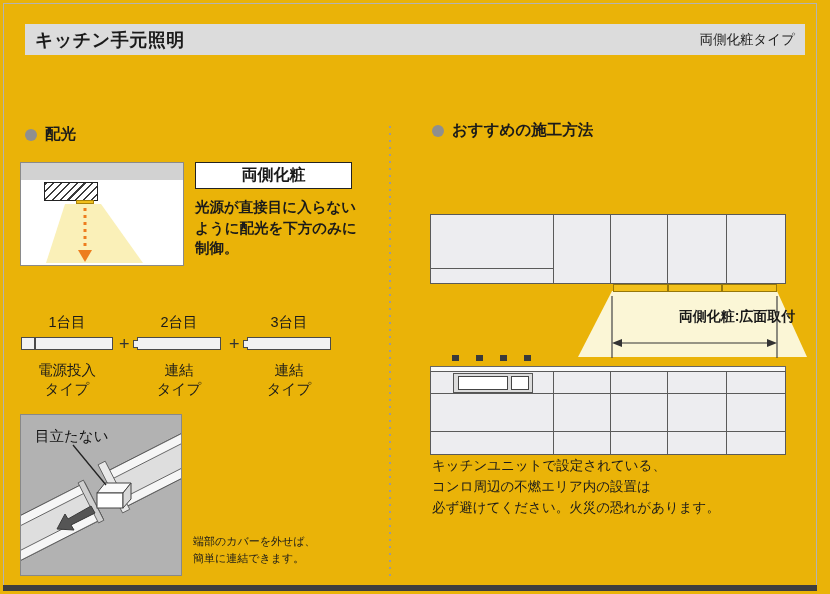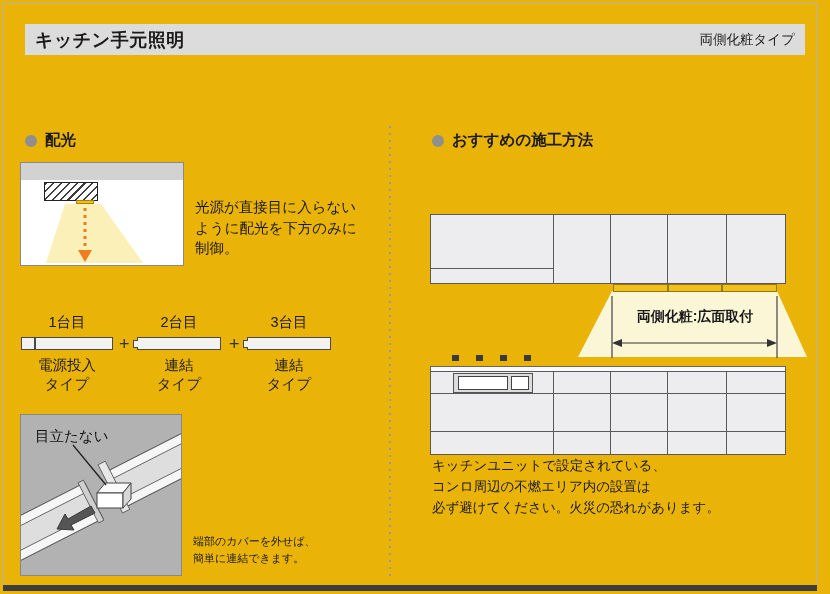--- a/index.html
+++ b/index.html
@@ -30,33 +30,33 @@
   
   .dist-box{left:20px;top:162px;width:162px;height:102px;border:1px solid #8a8a8a;background:#fff;}
   .dist-ceiling{left:0;top:0;width:162px;height:17px;background:#d2d2d2;}
   .dist-svg{left:0;top:0;}
   .fixture{left:23px;top:19px;width:54px;height:19px;border:1.5px solid #222;box-sizing:border-box;
     background:repeating-linear-gradient(135deg,#3c3c3c 0 1.5px,#ffffff 1.5px 5.5px);}
   .light-strip{left:55px;top:37px;width:18px;height:4px;background:#f1bf1c;border:1px solid #a8830a;box-sizing:border-box;}
 
   .badge{left:195px;top:162px;width:157px;height:27px;border:1.5px solid #222;box-sizing:border-box;
     display:flex;align-items:center;justify-content:center;font-size:16px;font-weight:bold;background:#fff;}
-  .dist-note{left:195px;top:197px;width:176px;font-size:14.5px;line-height:1.42;}
+  .dist-note{left:195px;top:197px;width:176px;font-size:14.5px;line-height:1.42;font-weight:bold;}
 
   .connect-heading{left:20px;top:286px;font-size:14.5px;}
 
   
   .units{left:20px;top:313px;width:350px;height:80px;}
   .unit{position:absolute;top:0;text-align:center;}
   .unit-no{font-size:14.5px;height:18px;}
   .unit-bar{position:relative;margin-top:6px;height:13px;border:1.5px solid #4a4a4a;background:#f2f2f2;box-sizing:border-box;}
   .unit-bar .divider{position:absolute;left:12px;top:0;bottom:0;width:1.5px;background:#4a4a4a;}
   .unit-bar .nub{position:absolute;left:-5px;top:2px;width:4px;height:6px;background:#f2f2f2;
     border:1.5px solid #4a4a4a;border-right:none;}
-  .unit-type{margin-top:6px;font-size:14.5px;line-height:1.28;}
+  .unit-type{margin-top:11px;font-size:14.5px;line-height:1.28;}
   .plus{position:absolute;top:21px;font-size:18px;color:#333;}
 
   
   .conn-box{left:20px;top:414px;width:160px;height:160px;border:1px solid #888;background:#b2b2b2;box-sizing:content-box;}
   .conn-label{left:14px;top:12px;font-size:14.5px;color:#111;}
   .conn-note{left:193px;top:533px;font-size:11px;line-height:1.55;}
 
   
   .divider-dots{left:389px;top:126px;width:2px;height:452px;
     background:repeating-linear-gradient(to bottom,#9a9a9a 0 2px,transparent 2px 7px);}
@@ -65,21 +65,21 @@
   .cabs{left:430px;top:214px;width:356px;height:70px;border:1.5px solid #5a5a5a;box-sizing:border-box;
     display:flex;background:#ededf0;}
   .cab{border-right:1.5px solid #5a5a5a;box-sizing:border-box;position:relative;background:#ededf0;}
   .cab:last-child{border-right:none;}
   .cab-strip{position:absolute;left:0;right:0;bottom:0;height:14px;border-top:1.5px solid #5a5a5a;}
 
   .light-bars{left:613px;top:284px;width:164px;height:8px;background:#96770a;display:flex;gap:2px;
     padding:1px;box-sizing:border-box;}
   .light-seg{flex:1;background:#f2c01b;}
 
-  .dim-label{left:613px;top:308px;width:164px;text-align:center;font-size:14px;font-weight:bold;}
+  .dim-label{left:613px;top:308px;width:164px;text-align:center;font-size:14px;font-weight:bold;padding-left:42px;}
 
   
   .counter{left:430px;top:355px;width:356px;height:100px;}
   .knob{position:absolute;top:0;width:7px;height:6px;background:#3a3a3a;}
   .worktop{position:absolute;left:0;top:11px;width:356px;height:6px;background:#fafafa;border:1px solid #666;box-sizing:border-box;}
   .counter-body{position:absolute;left:0;top:16px;width:356px;height:84px;border:1.5px solid #5a5a5a;box-sizing:border-box;
     display:flex;flex-direction:column;background:#ededf0;}
   .c-row{display:flex;border-bottom:1.5px solid #5a5a5a;box-sizing:border-box;}
   .c-row:last-child{border-bottom:none;}
   .c-cell{border-right:1.5px solid #5a5a5a;box-sizing:border-box;background:#ededf0;position:relative;}
@@ -98,36 +98,37 @@
   <div class="abs frame-top"></div>
   <div class="abs frame-left"></div>
   <div class="abs frame-right"></div>
   <div class="abs frame-bottom"></div>
 
   <div class="abs header-bar">
     <span class="header-title">キッチン手元照明</span>
     <span class="header-type">両側化粧タイプ</span>
   </div>
 
-  <div class="abs sec-head" style="left:25px;top:130px;">
+  <div class="abs sec-head" style="left:25px;top:124px;">
     <span class="bullet"></span>
     <span>配光</span>
   </div>
 
   <div class="abs dist-box">
     <div class="abs dist-ceiling"></div>
     <svg class="abs dist-svg" width="160" height="100" viewBox="0 0 160 100">
       <polygon points="44,41 80,41 122,100 25,100" fill="#faf0b8"></polygon>
       <line x1="64" y1="45" x2="64" y2="88" stroke="#ed7d1e" stroke-width="3" stroke-dasharray="3,4"></line>
       <polygon points="64,99 57,87 71,87" fill="#ed7d1e"></polygon>
     </svg>
     <div class="abs fixture"></div>
     <div class="abs light-strip"></div>
   </div>
 
+  <div class="abs badge">両側化粧</div>
   <div class="abs dist-note pre">光源が直接目に入らない
 ように配光を下方のみに
 制御。</div>
 
   <div class="abs units">
     <div class="unit" style="left:1px;width:92px;">
       <div class="unit-no">1台目</div>
       <div class="unit-bar">
           <span class="divider"></span>
         </div>
@@ -172,21 +173,21 @@
       <polygon points="70,91 47,104 44,99 36,114 53,115 50,110 74,98" fill="#555" stroke="#3a3a3a" stroke-width="1"></polygon>
       <line x1="52" y1="30" x2="85" y2="70" stroke="#222" stroke-width="1.3"></line>
     </svg>
     <div class="abs conn-label">目立たない</div>
   </div>
   <div class="abs conn-note pre">端部のカバーを外せば、
 簡単に連結できます。</div>
 
   <div class="abs divider-dots"></div>
 
-  <div class="abs sec-head" style="left:432px;top:130px;">
+  <div class="abs sec-head" style="left:432px;top:120px;">
     <span class="bullet"></span>
     <span>おすすめの施工方法</span>
   </div>
 
   <svg class="abs" style="left:540px;top:290px;" width="280" height="70" viewBox="0 0 280 70">
     <polygon points="72,1 237,1 267,67 38,67" fill="#fbf6d6"></polygon>
     <line x1="72" y1="6" x2="72" y2="68" stroke="#444" stroke-width="1.2"></line>
     <line x1="237" y1="6" x2="237" y2="68" stroke="#444" stroke-width="1.2"></line>
     <line x1="78" y1="53" x2="231" y2="53" stroke="#333" stroke-width="1.2"></line>
     <polygon points="72,53 82,49 82,57" fill="#333"></polygon>

